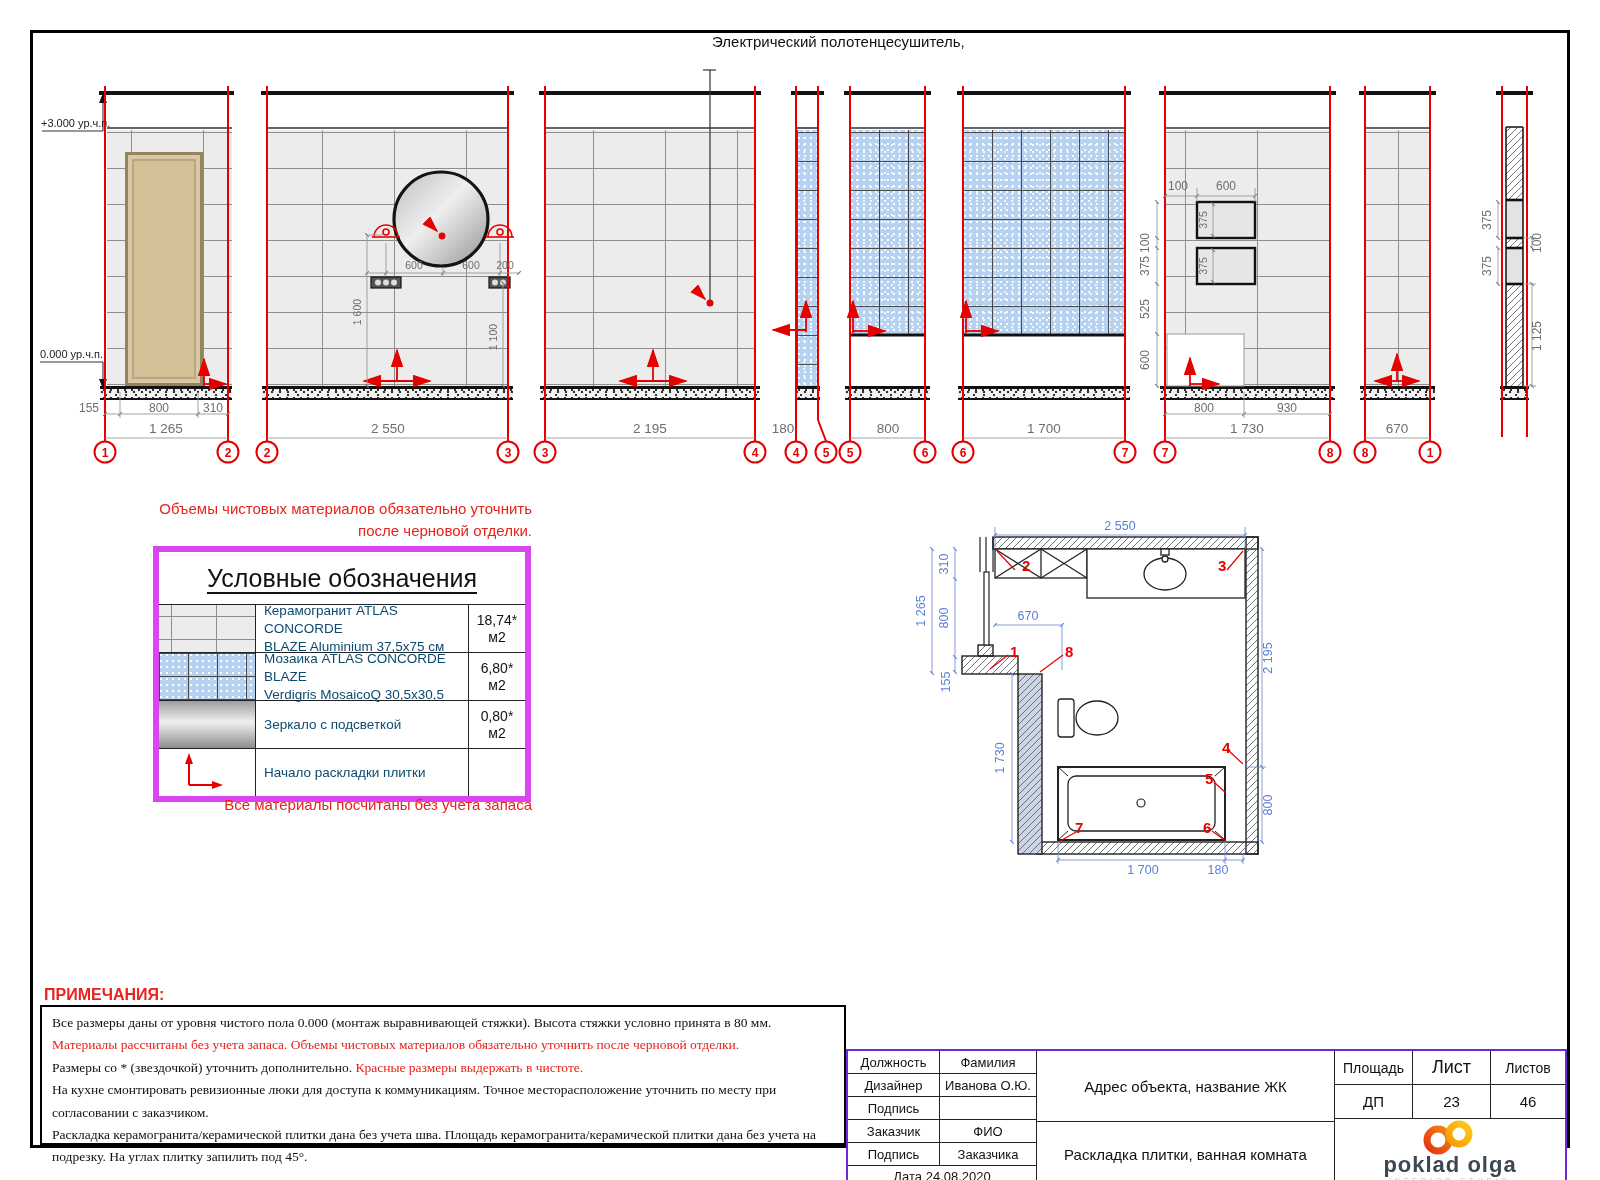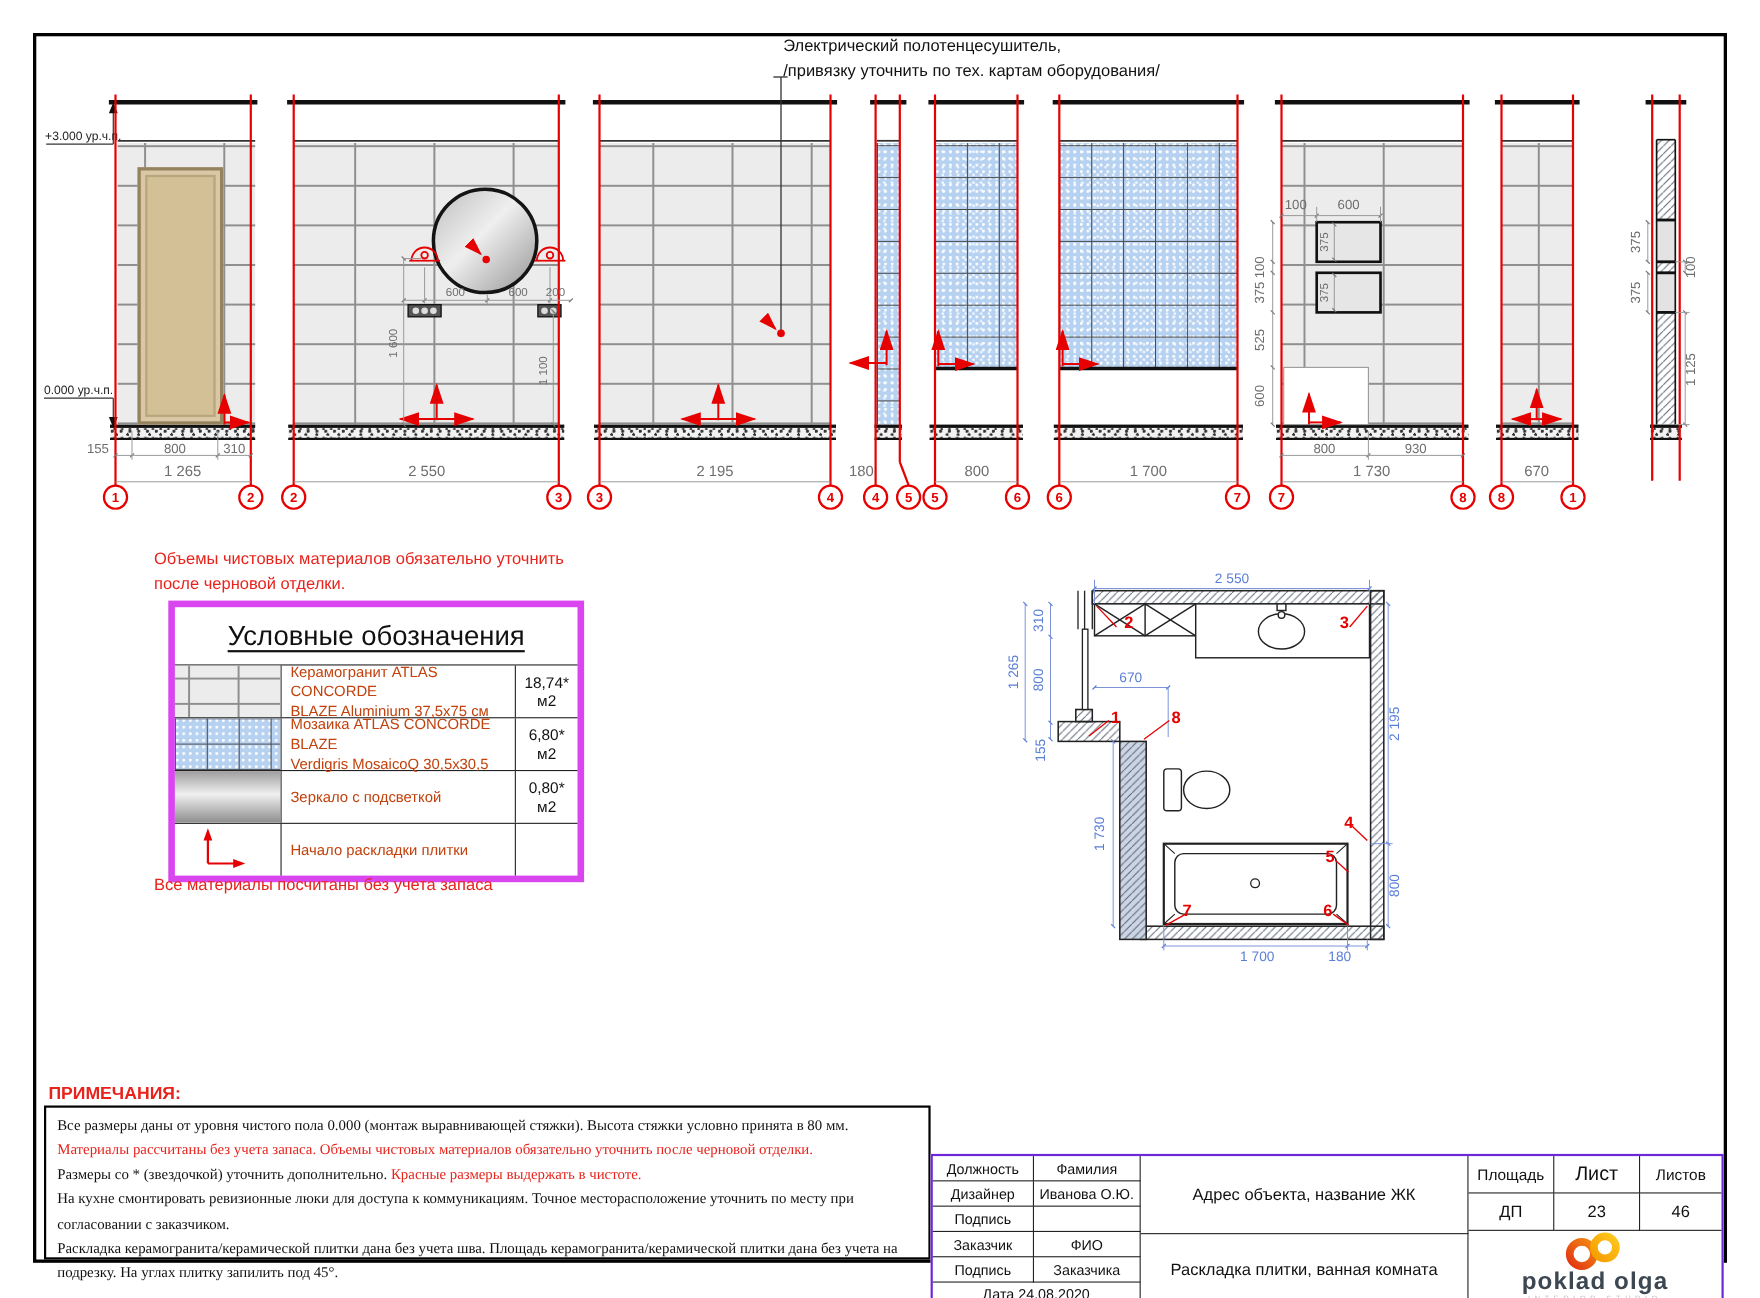--- a/index.html
+++ b/index.html
@@ -30,28 +30,28 @@
   .td{fill:#6e6e6e;font-size:12px;}
   .tt{fill:#6e6e6e;font-size:13.5px;}
   .ts{fill:#6e6e6e;font-size:10.5px;}
   .tb{fill:#5b7fd6;font-size:12.5px;}
   .tn{fill:#e60000;font-size:12px;font-weight:bold;}
   .tm{fill:#e60000;font-size:15px;font-weight:bold;}
   .tl{fill:#222;font-size:11px;}
   
   .annot{position:absolute;left:712px;top:30px;font-size:15px;line-height:23px;color:#111;}
   
-  .lg-warn{position:absolute;left:140px;width:392px;text-align:left;color:#e8231c;font-size:15px;}
+  .lg-warn{position:absolute;left:140px;width:392px;text-align:right;color:#e8231c;font-size:15px;}
   .lg-table{position:absolute;left:153px;top:546px;width:378px;border:6px solid #d946ef;box-sizing:border-box;background:#fff;}
   .lg-title{height:52px;display:flex;align-items:center;justify-content:center;font-size:25px;color:#111;}
   .lg-title span{text-decoration:underline;text-underline-offset:5px;}
   .lg-row{display:flex;height:47px;border-top:1.3px solid #222;}
   .lg-sw{width:96px;border-right:1.3px solid #222;position:relative;overflow:hidden;}
   .lg-name{flex:1;border-right:1.3px solid #222;display:flex;flex-direction:column;justify-content:center;
-           padding:2px 8px;font-size:13.5px;line-height:18px;color:#c2410c;}
+           padding:2px 8px;font-size:13.5px;line-height:18px;color:#0c4a6e;}
   .lg-qty{width:56px;display:flex;flex-direction:column;justify-content:center;align-items:center;
           font-size:14px;line-height:17px;color:#111;}
   .sw-tile{position:absolute;inset:0;background-color:#ececec;
     background-image:linear-gradient(90deg,#8f8f8f 1.4px,transparent 1.4px),linear-gradient(180deg,#8f8f8f 1.4px,transparent 1.4px);
     background-size:45px 100%,100% 23px;background-position:12px 0,0 11px;}
   .sw-mosaic{position:absolute;inset:0;background-color:#b7d1f1;
     background-image:linear-gradient(90deg,#4a4a4a 1px,transparent 1px),linear-gradient(180deg,#4a4a4a 1px,transparent 1px),
     radial-gradient(circle at 2px 2px,rgba(255,255,255,.95) 1.1px,transparent 1.5px);
     background-size:29px 100%,100% 23px,6px 6px;}
   .sw-mirror{position:absolute;inset:0;background:linear-gradient(180deg,#9e9e9e,#f0f0f0 45%,#8d8d8d);}
@@ -473,21 +473,20 @@
       <text x="1065" y="657" class="tm">8</text>
       <text x="1222" y="753" class="tm">4</text>
       <text x="1205" y="784" class="tm">5</text>
       <text x="1203" y="833" class="tm">6</text>
       <text x="1075" y="833" class="tm">7</text>
     </g>
   </svg>
 
   <div class="annot">
     <div>Электрический полотенцесушитель,</div>
-    <div>/привязку уточнить по тех. картам оборудования/</div>
   </div>
 
   <div class="lg-warn" style="top:500px">Объемы чистовых материалов обязательно уточнить</div>
   <div class="lg-warn" style="top:522px">после черновой отделки.</div>
   <div class="lg-table">
     <div class="lg-title">
         <span>Условные обозначения</span>
       </div>
     <div class="lg-row">
       <div class="lg-sw">

